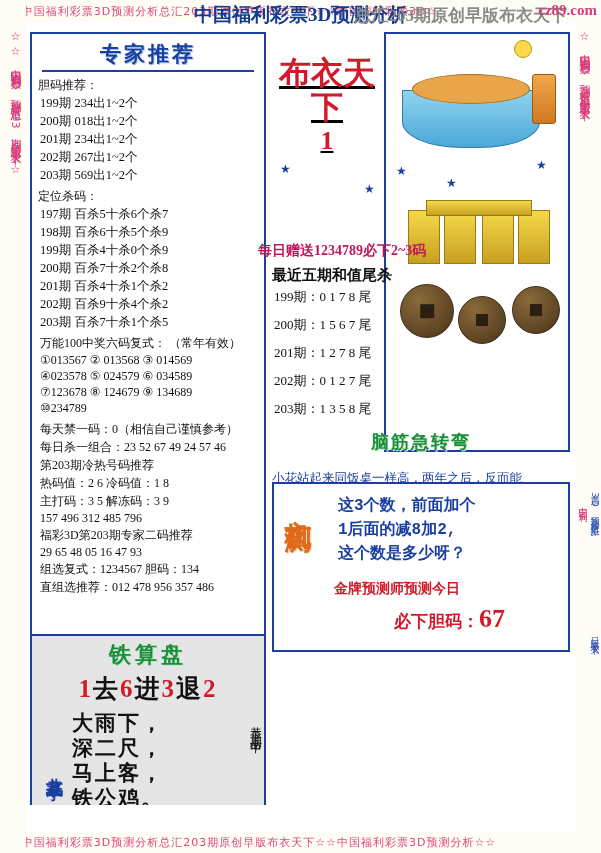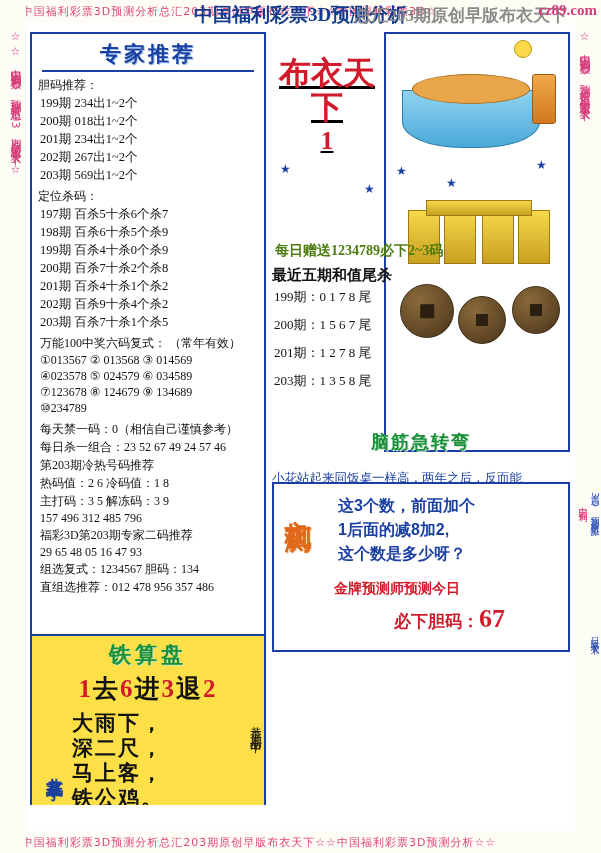--- a/index.html
+++ b/index.html
@@ -98,21 +98,21 @@
     white-space:nowrap;
   }
   .codes{
     font-size:12px;color:#111;margin:1px 0 1px 8px;
     font-family:"Liberation Serif",serif;
     white-space:nowrap;
   }
   
   .abacus{
     position:absolute;left:4px;top:604px;width:236px;height:190px;
-    border:2px solid #1a3fa0;box-sizing:border-box;background:#fde047;
+    border:2px solid #1a3fa0;box-sizing:border-box;background:#e5e5e5;
   }
   .abacus-title{
     text-align:center;font-size:22px;font-weight:bold;color:#1a8f3a;
     font-family:"Liberation Serif",serif;letter-spacing:4px;
     margin-top:4px;text-shadow:1px 1px 0 #bfe6c6;
   }
   .abacus-line{
     text-align:center;font-size:25px;font-weight:bold;
     font-family:"Liberation Serif",serif;margin-top:2px;
     color:#111;letter-spacing:2px;
@@ -155,22 +155,22 @@
     font-family:"Liberation Serif",serif;margin-top:2px;
   }
   
   .img-col{
     position:absolute;left:358px;top:2px;width:186px;height:420px;
     border:2px solid #1a3fa0;box-sizing:border-box;background:#fff;
     overflow:hidden;
   }
   
   .gift-line{
-    position:absolute;left:249px;top:212px;width:298px;
-    font-size:14px;color:#4d7c0f;font-weight:bold;
+    position:absolute;left:232px;top:212px;width:298px;
+    font-size:14px;color:#be185d;font-weight:bold;
     font-family:"Liberation Serif",serif;
     white-space:nowrap;
   }
   .sum-title{
     position:absolute;left:246px;top:236px;width:160px;
     font-size:15px;color:#111;font-weight:bold;
     font-family:"Liberation Serif",serif;white-space:nowrap;
   }
   .sum-list{
     position:absolute;left:248px;top:258px;width:160px;
@@ -201,21 +201,21 @@
   .xuanji-vert{
     position:absolute;left:6px;top:14px;
     writing-mode:vertical-rl;
     font-size:27px;font-weight:bold;color:#e06a1a;
     font-family:"Liberation Serif",serif;letter-spacing:3px;
     text-shadow:1px 1px 0 #f6d8b8;
   }
   .xuanji-text{
     position:absolute;left:64px;top:10px;width:228px;
     font-size:16px;color:#1a3fa0;font-weight:bold;
-    font-family:Liberation Sans, sans-serif;line-height:24px;
+    font-family:Liberation Mono, monospace;line-height:24px;
   }
   .gold-line{
     position:absolute;left:60px;top:96px;width:234px;
     font-size:14px;color:#d11a2a;font-weight:bold;
     font-family:"Liberation Serif",serif;white-space:nowrap;
   }
   .must-line{
     position:absolute;left:120px;top:120px;width:180px;
     font-size:17px;color:#d11a2a;font-weight:bold;
     font-family:"Liberation Serif",serif;white-space:nowrap;
@@ -381,20 +381,21 @@
       <div class="coin" style="left:126px;top:252px;width:46px;height:46px;"></div>
     </div>
 
     <div class="gift-line">每日赠送1234789必下2~3码</div>
 
     <div class="sum-title">最近五期和值尾杀</div>
     <div class="sum-list">
       <div class="sum-row">199期：0 1 7 8 尾</div>
       <div class="sum-row">200期：1 5 6 7 尾</div>
       <div class="sum-row">201期：1 2 7 8 尾</div>
+      <div class="sum-row">202期：0 1 2 7 尾</div>
       <div class="sum-row">203期：1 3 5 8 尾</div>
     </div>
 
     <div class="riddle">
       <div class="riddle-title">脑筋急转弯</div>
       <div class="riddle-body">小花站起来同饭桌一样高，两年之后，反而能</div>
       <div class="riddle-body">在桌子下活动自如，为什么？</div>
     </div>
 
     <div class="xuanji-box">

